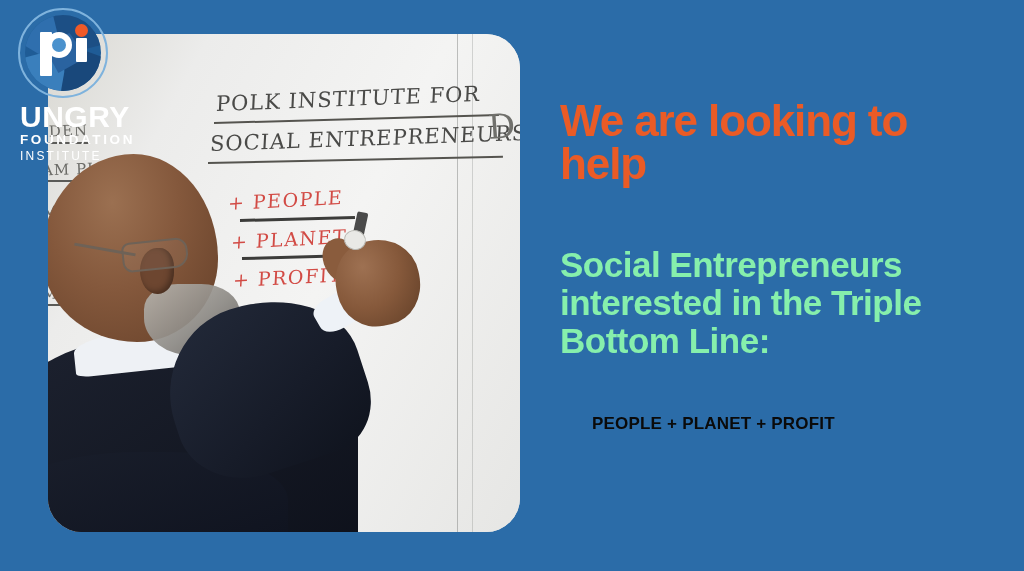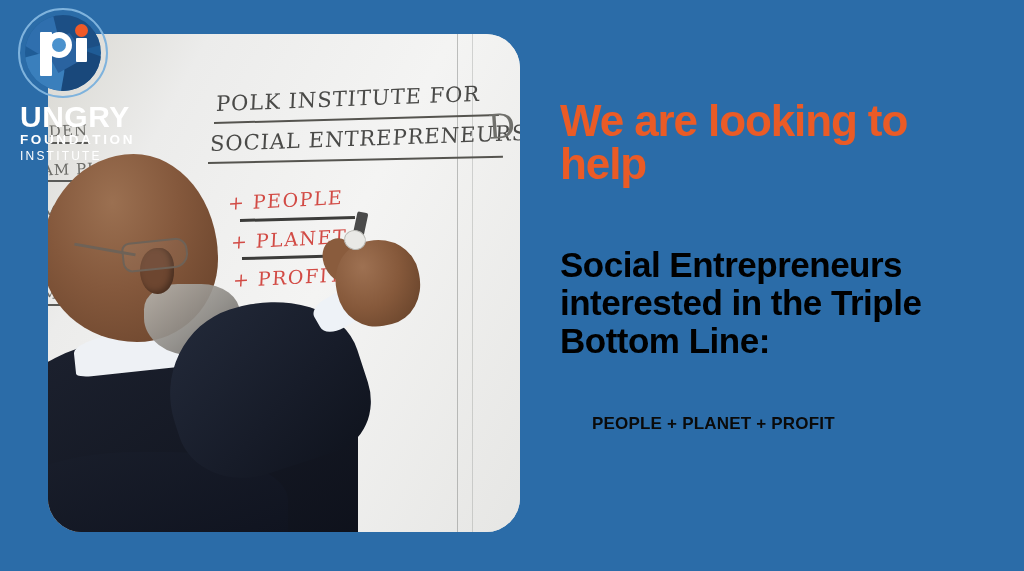--- a/index.html
+++ b/index.html
@@ -367,21 +367,21 @@
     font-size: 44px;
     font-weight: 700;
     line-height: 0.98;
     letter-spacing: -1.1px;
   }
   .subhead {
     position: absolute;
     left: 0;
     top: 246px;
     width: 430px;
-    color: #000000;
+    color: #86efac;
     font-size: 35px;
     font-weight: 700;
     line-height: 1.09;
     letter-spacing: -0.5px;
   }
   .tagline {
     position: absolute;
     left: 6px;
     top: 414px;
     color: #0a0a0a;

